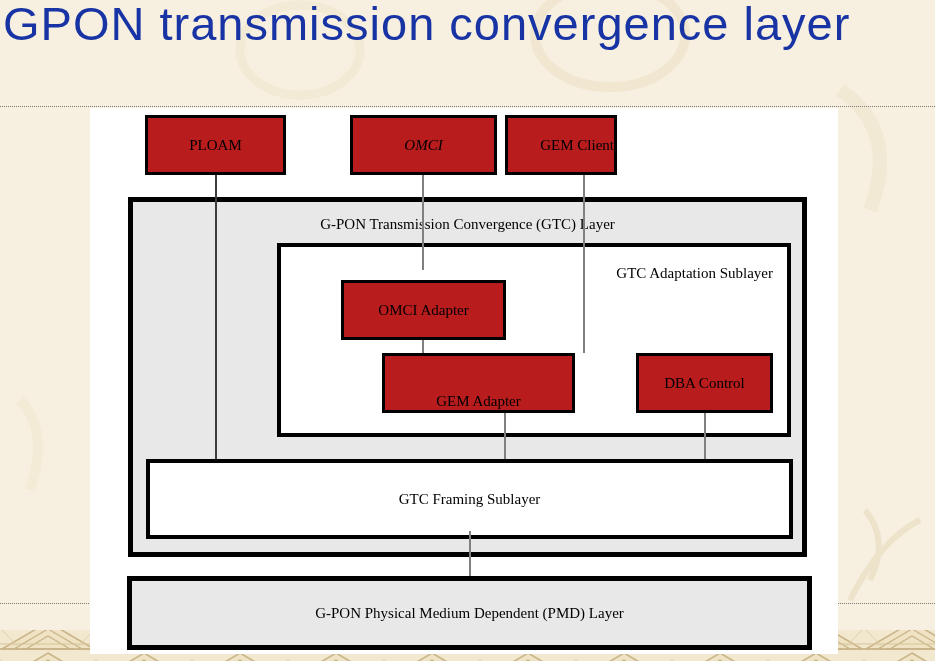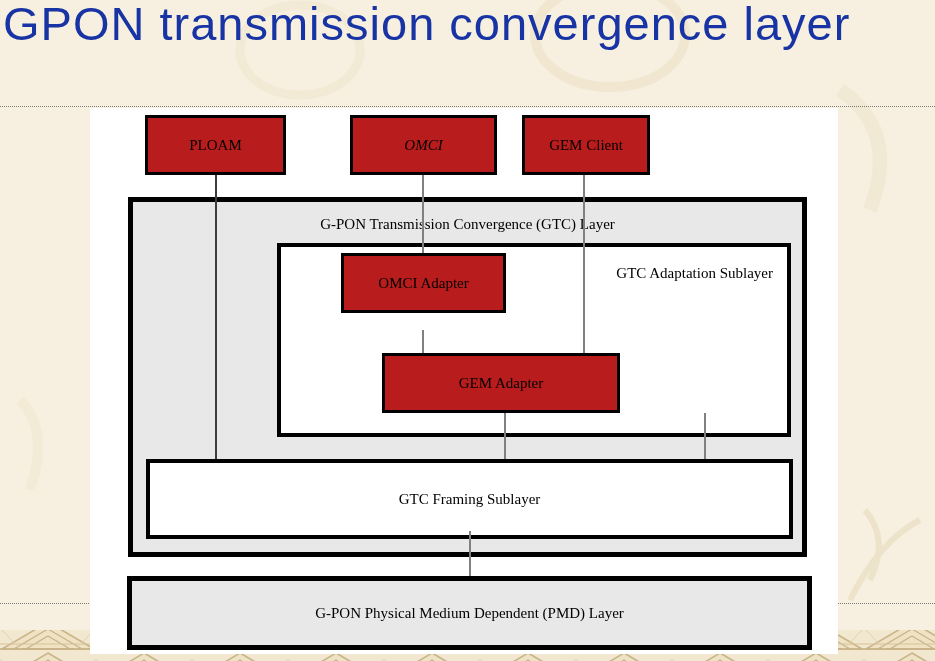--- a/index.html
+++ b/index.html
@@ -39,24 +39,24 @@
 
   .gtc   { left:38px;  top:89px;  width:679px; height:360px; z-index:1; }
   .gtc-label { position:absolute; left:0; top:14px; width:100%; text-align:center; font-size:15px; }
 
   .adaptation { position:absolute; left:187px; top:135px; width:514px; height:194px;
                 background:#ffffff; border:4px solid #000; z-index:2; }
   .adaptation-label { position:absolute; right:14px; top:18px; font-size:15px; }
 
   .ploam      { left:55px;  top:7px;   width:141px; height:60px; }
   .omci       { left:260px; top:7px;   width:147px; height:60px;font-style:italic; }
-  .gem-client { left:432px; top:7px;   width:128px; height:60px; }
+  .gem-client { left:415px; top:7px;   width:112px; height:60px;justify-content:flex-end; }
 
-  .omci-adapter { left:251px; top:145px; width:165px; height:60px; }
-  .gem-adapter  { left:292px; top:245px; width:238px; height:60px; }
+  .omci-adapter { left:251px; top:172px; width:165px; height:60px; }
+  .gem-adapter  { left:292px; top:245px; width:193px; height:60px;align-items:flex-end; }
   .dba-control  { left:546px; top:245px; width:137px; height:60px; }
 
   .framing { left:56px; top:351px; width:647px; height:80px;
              background:#ffffff; border:4px solid #000; z-index:3; }
 
   .pmd { left:37px; top:468px; width:685px; height:74px;
          background:#e8e8e8; border:5px solid #000; z-index:3; }
 
   .vline { position:absolute; width:2px; background:#808080; z-index:4; }
   .vline.dark { background:#3d3d3d; }
@@ -136,15 +136,18 @@
     <div class="box cyan gem-client">
       <span>GEM Client</span>
     </div>
 
     <div class="box cyan omci-adapter">
       <span>OMCI Adapter</span>
     </div>
     <div class="box cyan gem-adapter">
       <span>GEM Adapter</span>
     </div>
+    <div class="box cyan dba-control">
+      <span>DBA Control</span>
+    </div>
 
   </div>
 </div>
 
 </body></html>

